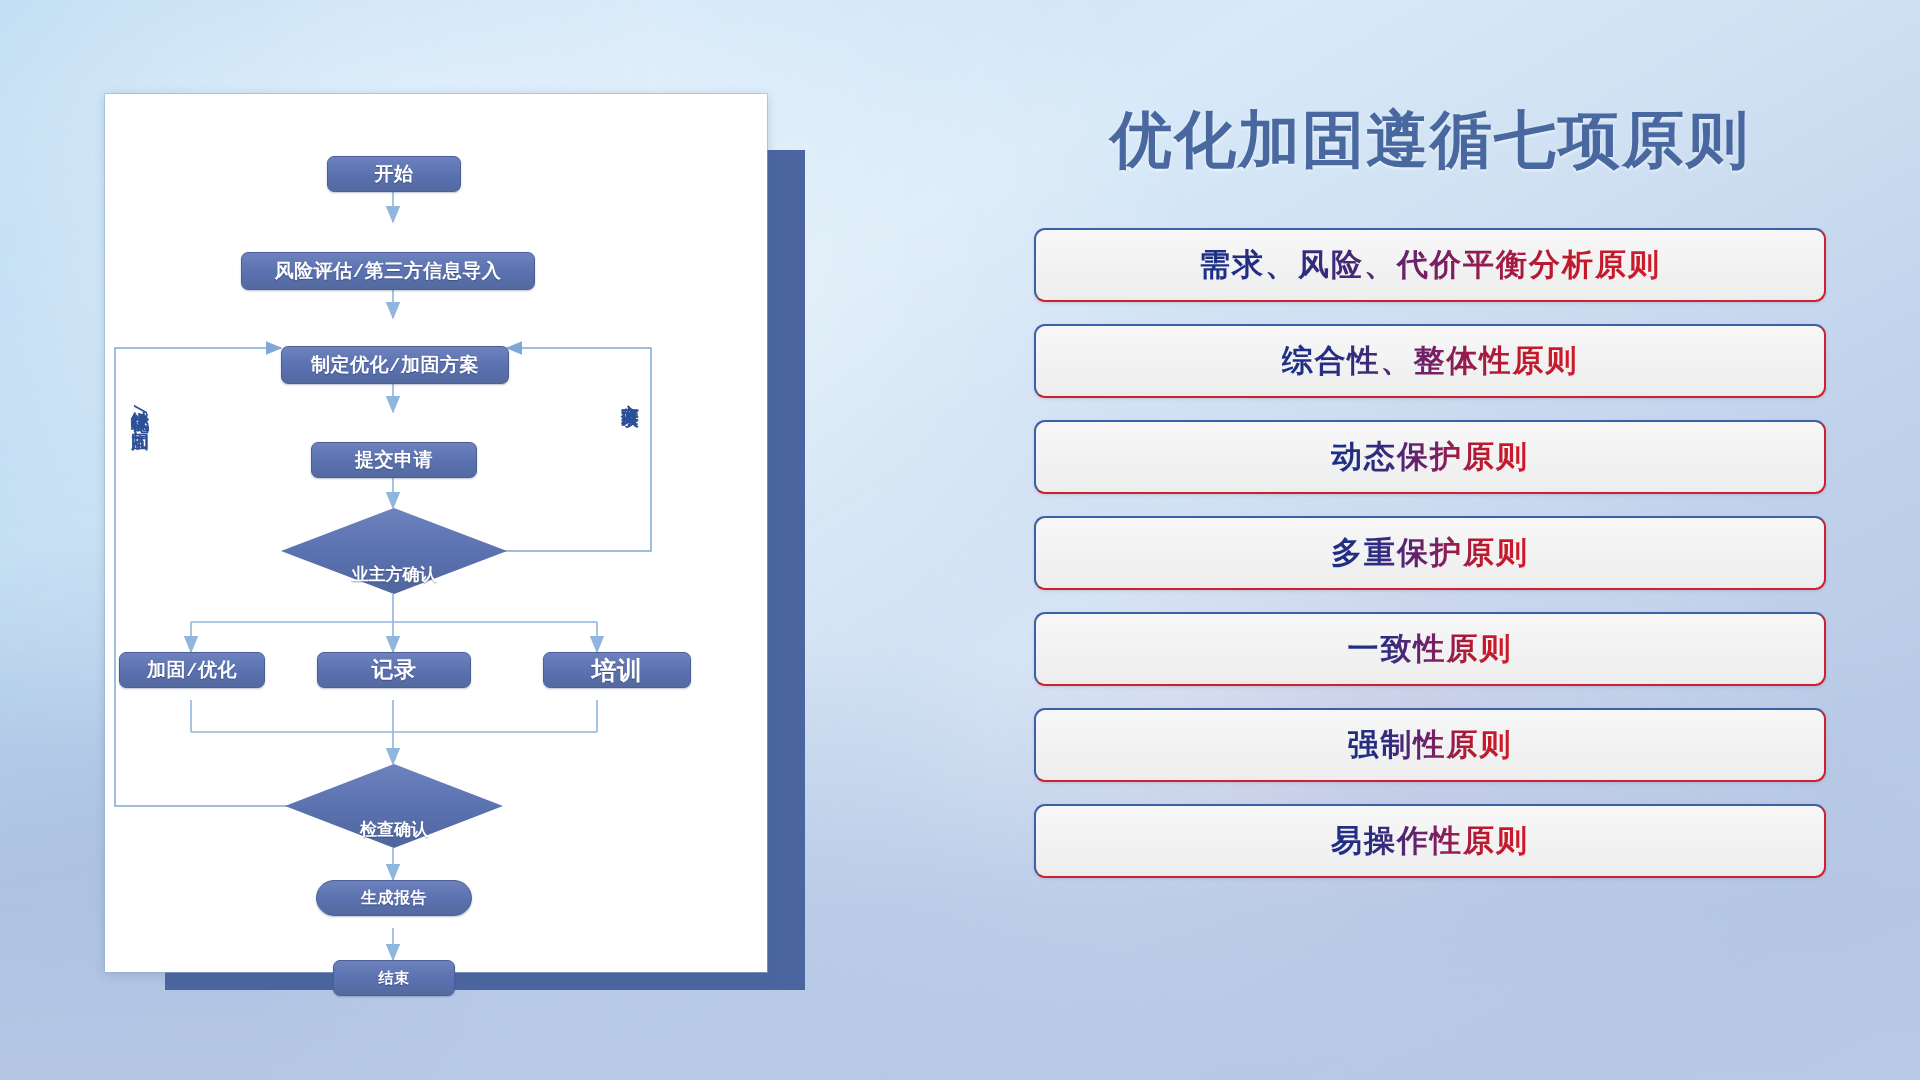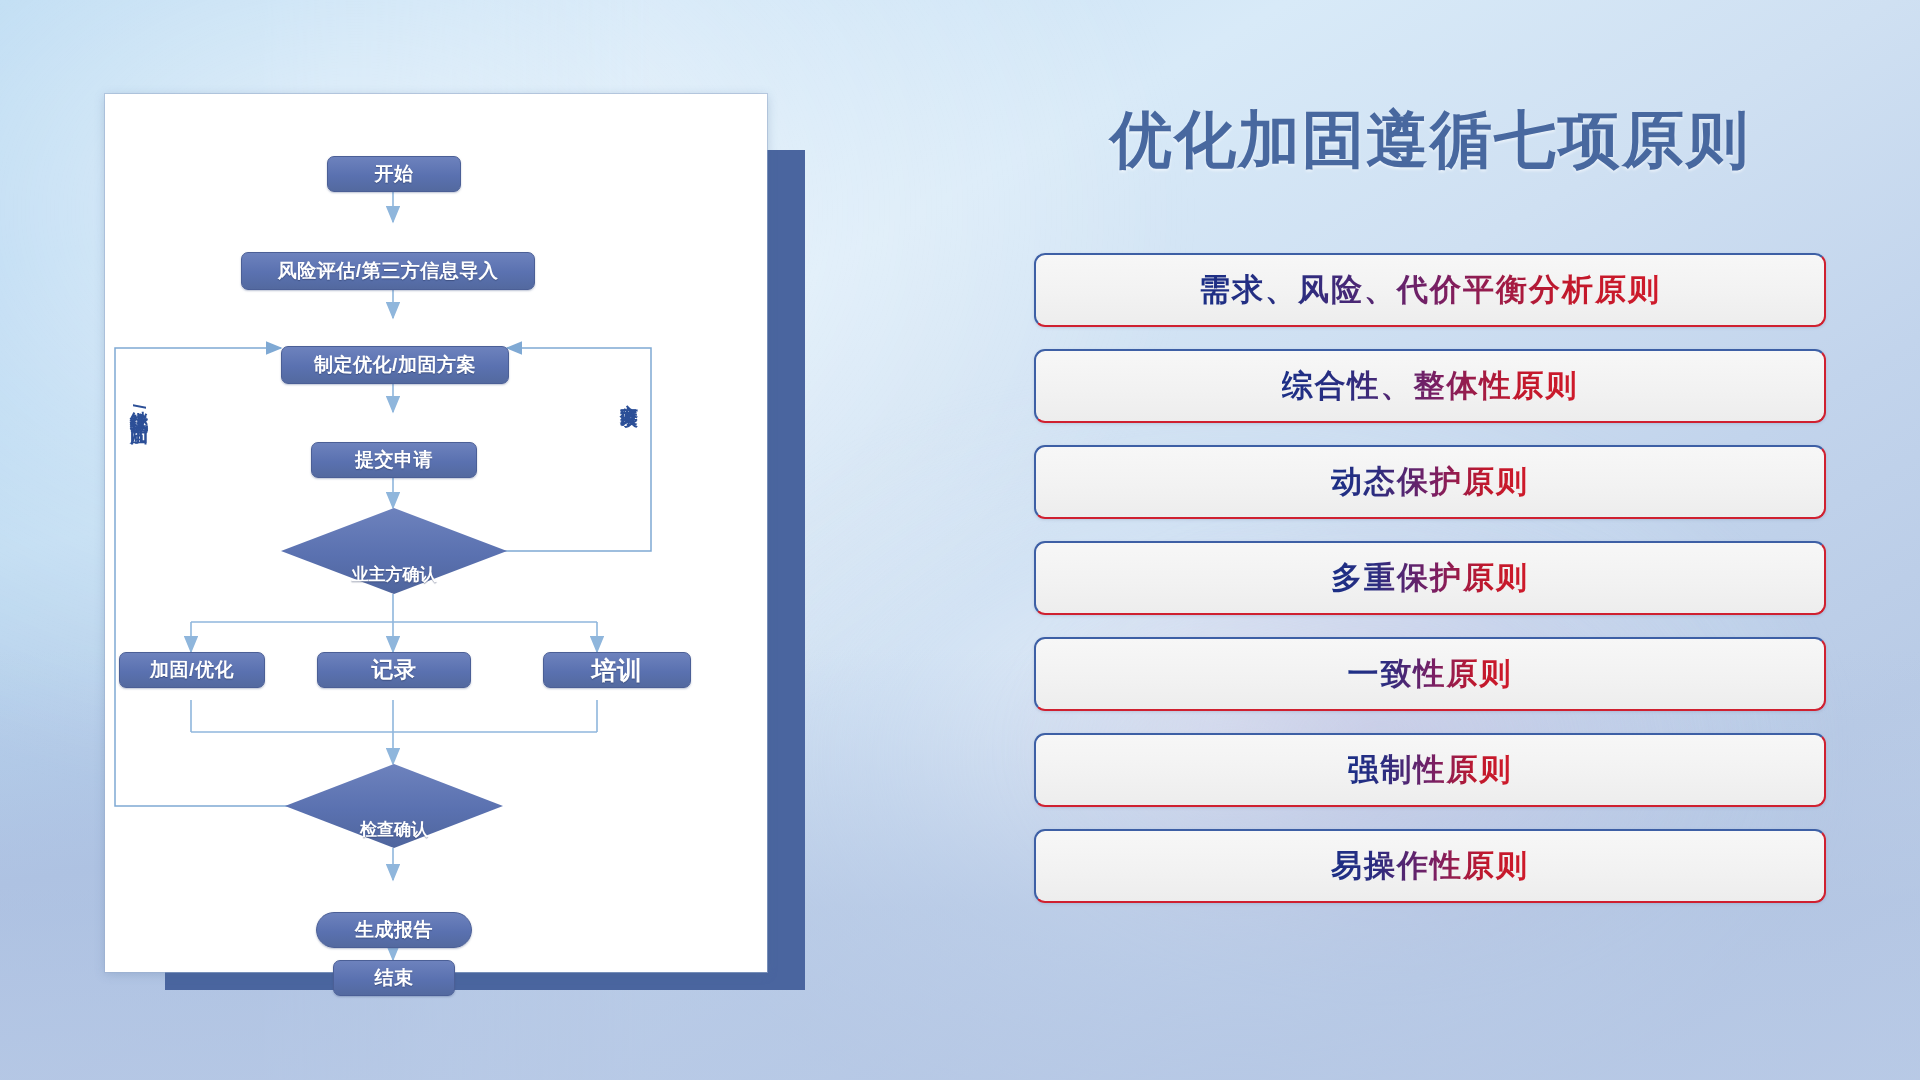--- a/index.html
+++ b/index.html
@@ -47,21 +47,21 @@
     position:absolute;left:165px;top:150px;width:640px;height:840px;
     background:#4a659f;
   }
   #card{
     position:absolute;left:105px;top:94px;width:662px;height:878px;
     background:#ffffff;
     box-shadow:0 0 0 1px rgba(155,175,205,.55), 0 2px 10px rgba(80,110,155,.28);
   }
 
   
-  #flow{position:absolute;inset:0;}
+  #flow{position:absolute;inset:0;font-family:Liberation Mono, monospace;}
   .fl-box{
     position:absolute;
     background:linear-gradient(180deg,#6d82bd 0%,#5a71b0 55%,#53699f 100%);
     border:1px solid #4b5f96;
     border-radius:7px;
     color:#ffffff;
     font-weight:bold;
     display:flex;align-items:center;justify-content:center;
     text-align:center;
     letter-spacing:.5px;
@@ -101,21 +101,21 @@
     position:absolute;left:1010px;top:70px;width:840px;height:960px;
   }
   #principles-title{
     text-align:center;
     font-size:62px;font-weight:bold;
     color:#48689f;
     letter-spacing:2px;
     margin-top:28px;
     text-shadow:0 2px 3px rgba(255,255,255,.55);
   }
-  #principles-list{margin-top:71px;text-align:right;}
+  #principles-list{margin-top:46px;text-align:right;}
   .pill{
     position:relative;
     height:70px;
     margin:0 24px 22px 24px;
     border-radius:11px;
     background:linear-gradient(180deg,#f7f7f7 0%,#f2f2f2 55%,#ededed 100%);
     border-top:2px solid #3d5fa5;
     border-left:2px solid #3d5fa5;
     border-right:2px solid #cf2030;
     border-bottom:2px solid #cf2030;
@@ -220,25 +220,25 @@
 
     <div class="fl-box" style="left:438px;top:558px;width:146px;height:34px;font-size:25px;">
       <span>培训</span>
     </div>
 
     <div class="fl-diamond" style="left:180px;top:670px;width:218px;height:84px;font-size:17px;">
       <div class="dshape"></div>
       <span>检查确认</span>
     </div>
 
-    <div class="fl-box" style="left:211px;top:818px;width:154px;height:34px;font-size:19px;border-radius:18px;">
+    <div class="fl-box" style="left:211px;top:786px;width:154px;height:34px;font-size:16px;border-radius:18px;">
       <span>生成报告</span>
     </div>
 
-    <div class="fl-box" style="left:228px;top:866px;width:120px;height:34px;font-size:19px;">
+    <div class="fl-box" style="left:228px;top:866px;width:120px;height:34px;font-size:15px;">
       <span>结束</span>
     </div>
 
     <div class="vlabel slash" style="left:22px;top:302px;font-size:18px;">继续优化/加固</div>
 
     <div class="vlabel" style="left:512px;top:296px;font-size:18px;">方案修改</div>
   </div>
 </div>
 
 <div id="right">

